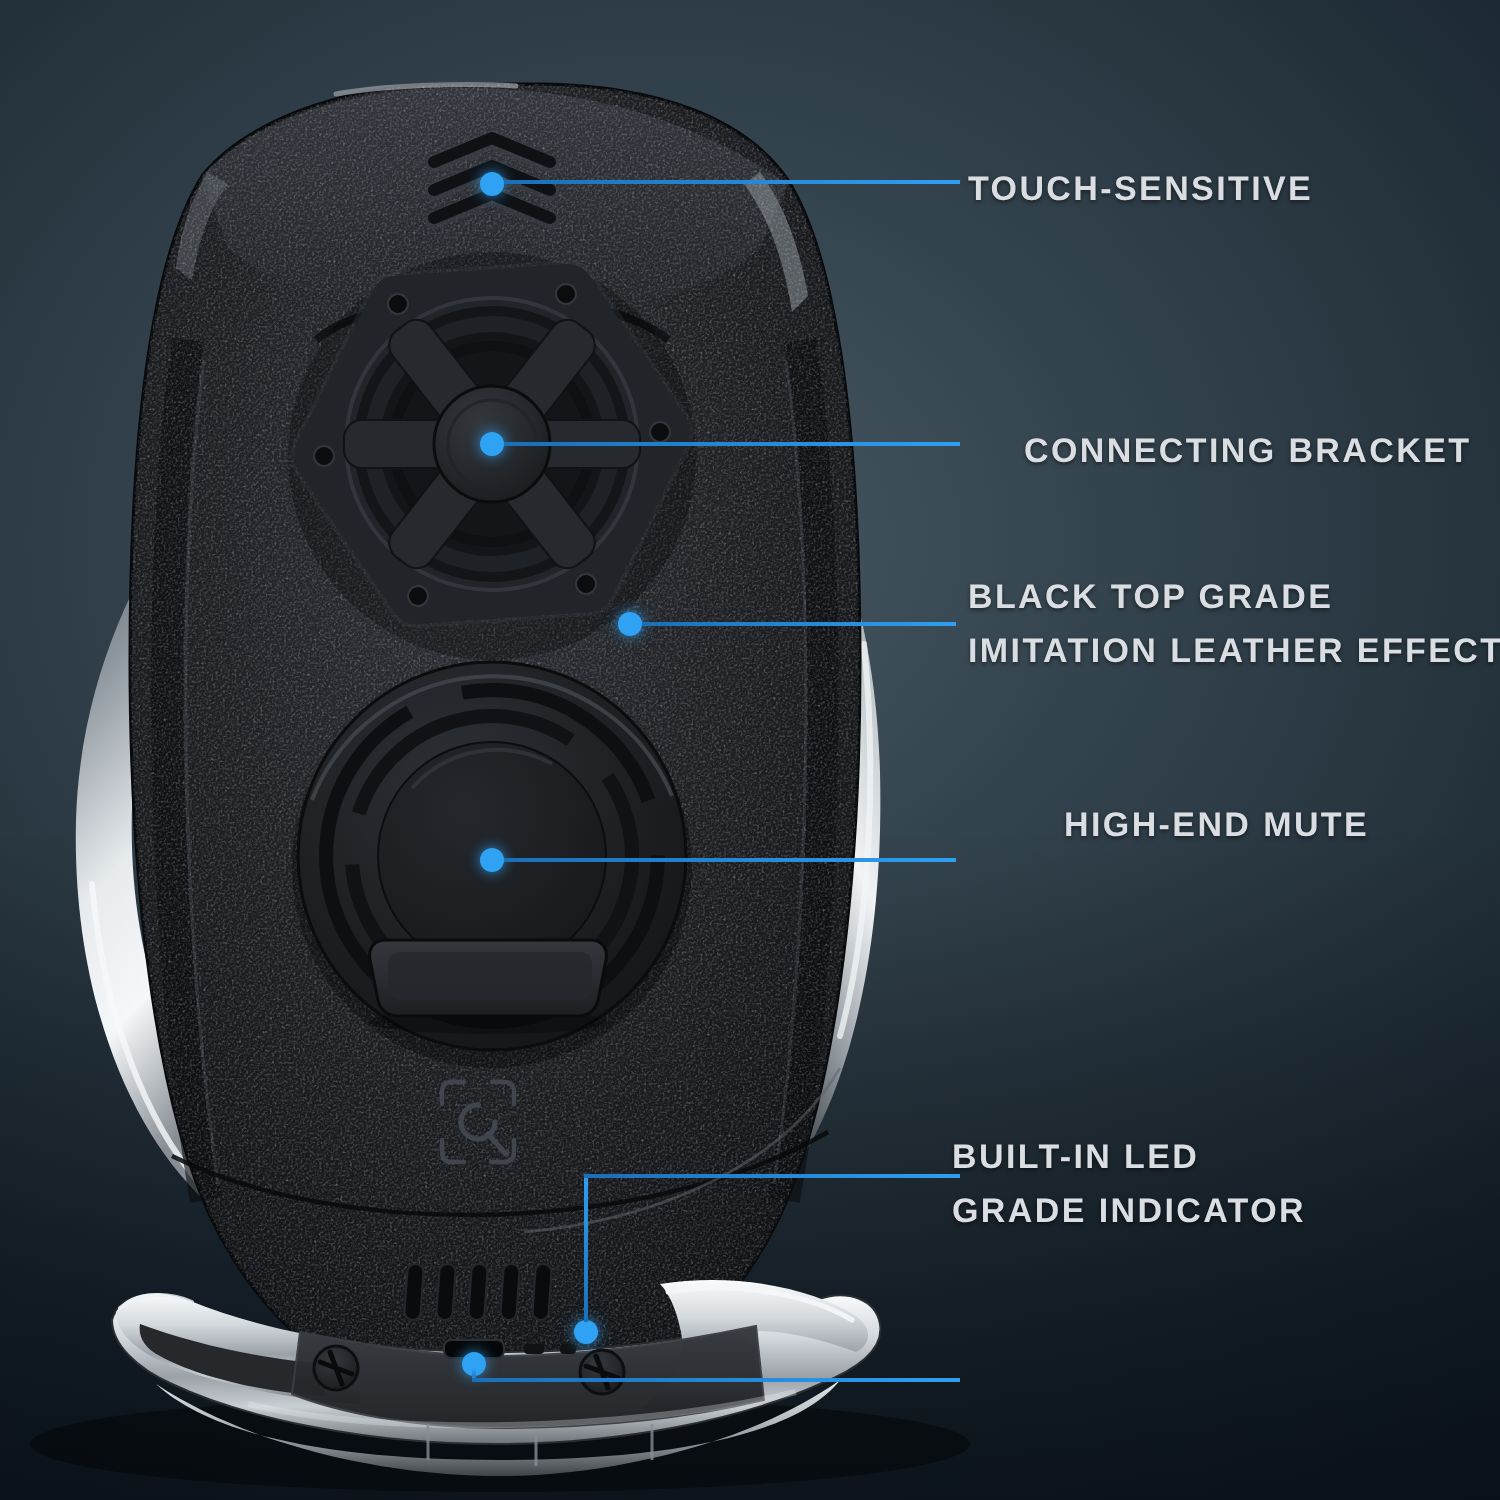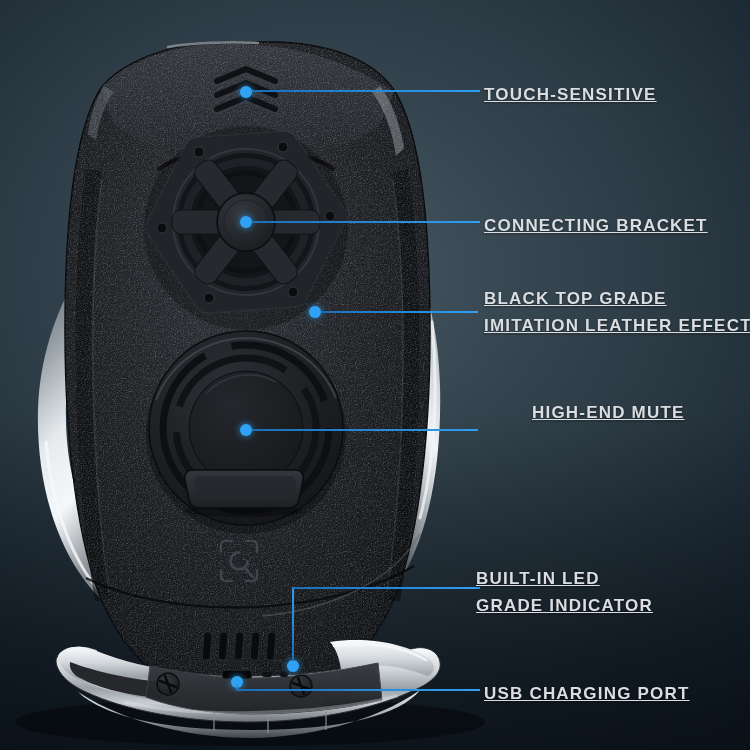--- a/index.html
+++ b/index.html
@@ -16,21 +16,21 @@
     position:absolute;width:12px;height:12px;border-radius:50%;
     background:#2fa2f3;box-shadow:0 0 7px rgba(47,162,243,.85);
   }
   .cline-h{position:absolute;height:2px;background:linear-gradient(90deg,#1a6fb8,#2f9ff2);}
   .cline-v{position:absolute;width:2px;background:linear-gradient(180deg,#2f9ff2,#1a6fb8);}
   .lbl{
     position:absolute;color:#dadee2;font-size:17px;font-weight:bold;
     letter-spacing:1.2px;line-height:27px;white-space:nowrap;
     text-shadow:0 1px 2px rgba(0,0,0,.5);
   }
-  .lbl span{display:block;text-decoration:underline;}
+  .lbl span{display:block;}
 </style>
 </head>
 <body>
 
 <div class="stage">
 
   <svg width="750" height="750" viewBox="0 0 750 750" aria-hidden="true">
     <defs>
       <radialGradient id="gBody" cx="46%" cy="33%" r="78%">
         <stop offset="0" stop-color="#2e3136"></stop>
@@ -226,21 +226,21 @@
     <span class="dot" style="left:240px;top:86px;"></span>
     <span class="cline-h" style="left:252px;top:90px;width:228px;"></span>
     <div class="lbl" style="left:484px;top:81px;">
       <span>TOUCH-SENSITIVE</span>
     </div>
   </div>
 
   <div class="callout">
     <span class="dot" style="left:240px;top:216px;"></span>
     <span class="cline-h" style="left:252px;top:221px;width:228px;"></span>
-    <div class="lbl" style="left:484px;top:212px;">
+    <div class="lbl" style="left:512px;top:212px;">
       <span>CONNECTING BRACKET</span>
     </div>
   </div>
 
   <div class="callout">
     <span class="dot" style="left:309px;top:306px;"></span>
     <span class="cline-h" style="left:321px;top:311px;width:157px;"></span>
     <div class="lbl" style="left:484px;top:285px;">
       <span>BLACK TOP GRADE</span>
       <span>IMITATION LEATHER EFFECT</span>
@@ -262,18 +262,15 @@
     <div class="lbl" style="left:476px;top:565px;">
       <span>BUILT-IN LED</span>
       <span>GRADE INDICATOR</span>
     </div>
   </div>
 
   <div class="callout">
     <span class="dot" style="left:231px;top:676px;"></span>
     <span class="cline-v" style="left:236px;top:684px;height:7px;"></span>
     <span class="cline-h" style="left:236px;top:689px;width:244px;"></span>
-    <div class="lbl" style="left:484px;top:680px;">
-      <span>USB CHARGING PORT</span>
-    </div>
   </div>
 
 </div>
 
 </body></html>

